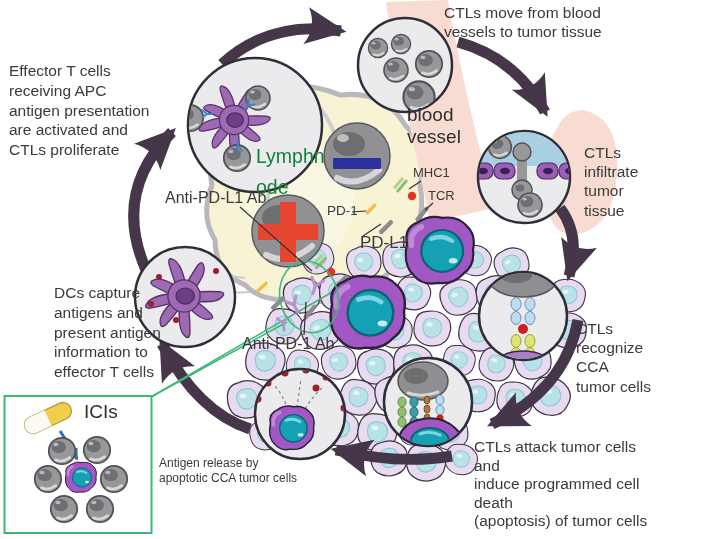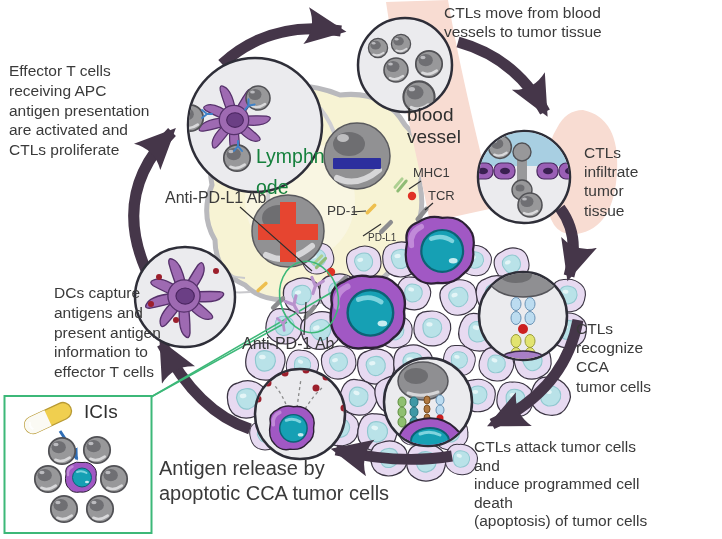--- a/index.html
+++ b/index.html
@@ -4,29 +4,29 @@
 <style>
   html,body{margin:0;padding:0;background:#fff;}
   #fig{position:relative;width:656px;height:539px;overflow:hidden;background:#fff;
        font-family:"Liberation Sans", sans-serif;}
   #fig svg{position:absolute;left:0;top:0;}
   .lbl{position:absolute;white-space:pre-line;color:#3a3a3a;font-size:15.5px;line-height:1.24;}
   #L-move{left:444px;top:3px;}
   #L-infiltrate{left:584px;top:143px;}
   #L-recognize{left:576px;top:319px;}
   #L-attack{left:474px;top:438px;line-height:1.2;}
-  #L-release{left:159px;top:456px;font-size:20px;}
+  #L-release{left:159px;top:456px;font-size:12px;}
   #L-dc{left:27px;top:283px;line-height:1.28;margin-left:27px;}
   #L-effector{left:9px;top:61px;line-height:1.28;}
   #L-lymph{left:256px;top:141px;font-size:19.5px;line-height:1.6;color:#15803d;}
   #L-blood{left:407px;top:104px;font-size:19px;line-height:1.16;color:#2f2f2f;}
   #L-mhc1{left:413px;top:165px;font-size:13px;}
   #L-tcr{left:428px;top:188px;font-size:13px;}
   #L-pd1{left:327px;top:203px;font-size:13.5px;}
-  #L-pdl1{left:368px;top:232px;font-size:10px;}
+  #L-pdl1{left:360px;top:232px;font-size:17px;}
   #L-antipdl1{left:165px;top:188px;font-size:16px;text-align:right;}
   #L-antipd1{left:242px;top:334px;font-size:16px;}
   #L-icis{left:84px;top:400px;font-size:19px;color:#2f2f2f;}
 </style>
 </head>
 <body>
 
 <div id="fig">
 <svg width="722" height="539" viewBox="0 0 722 539">
   <defs>

